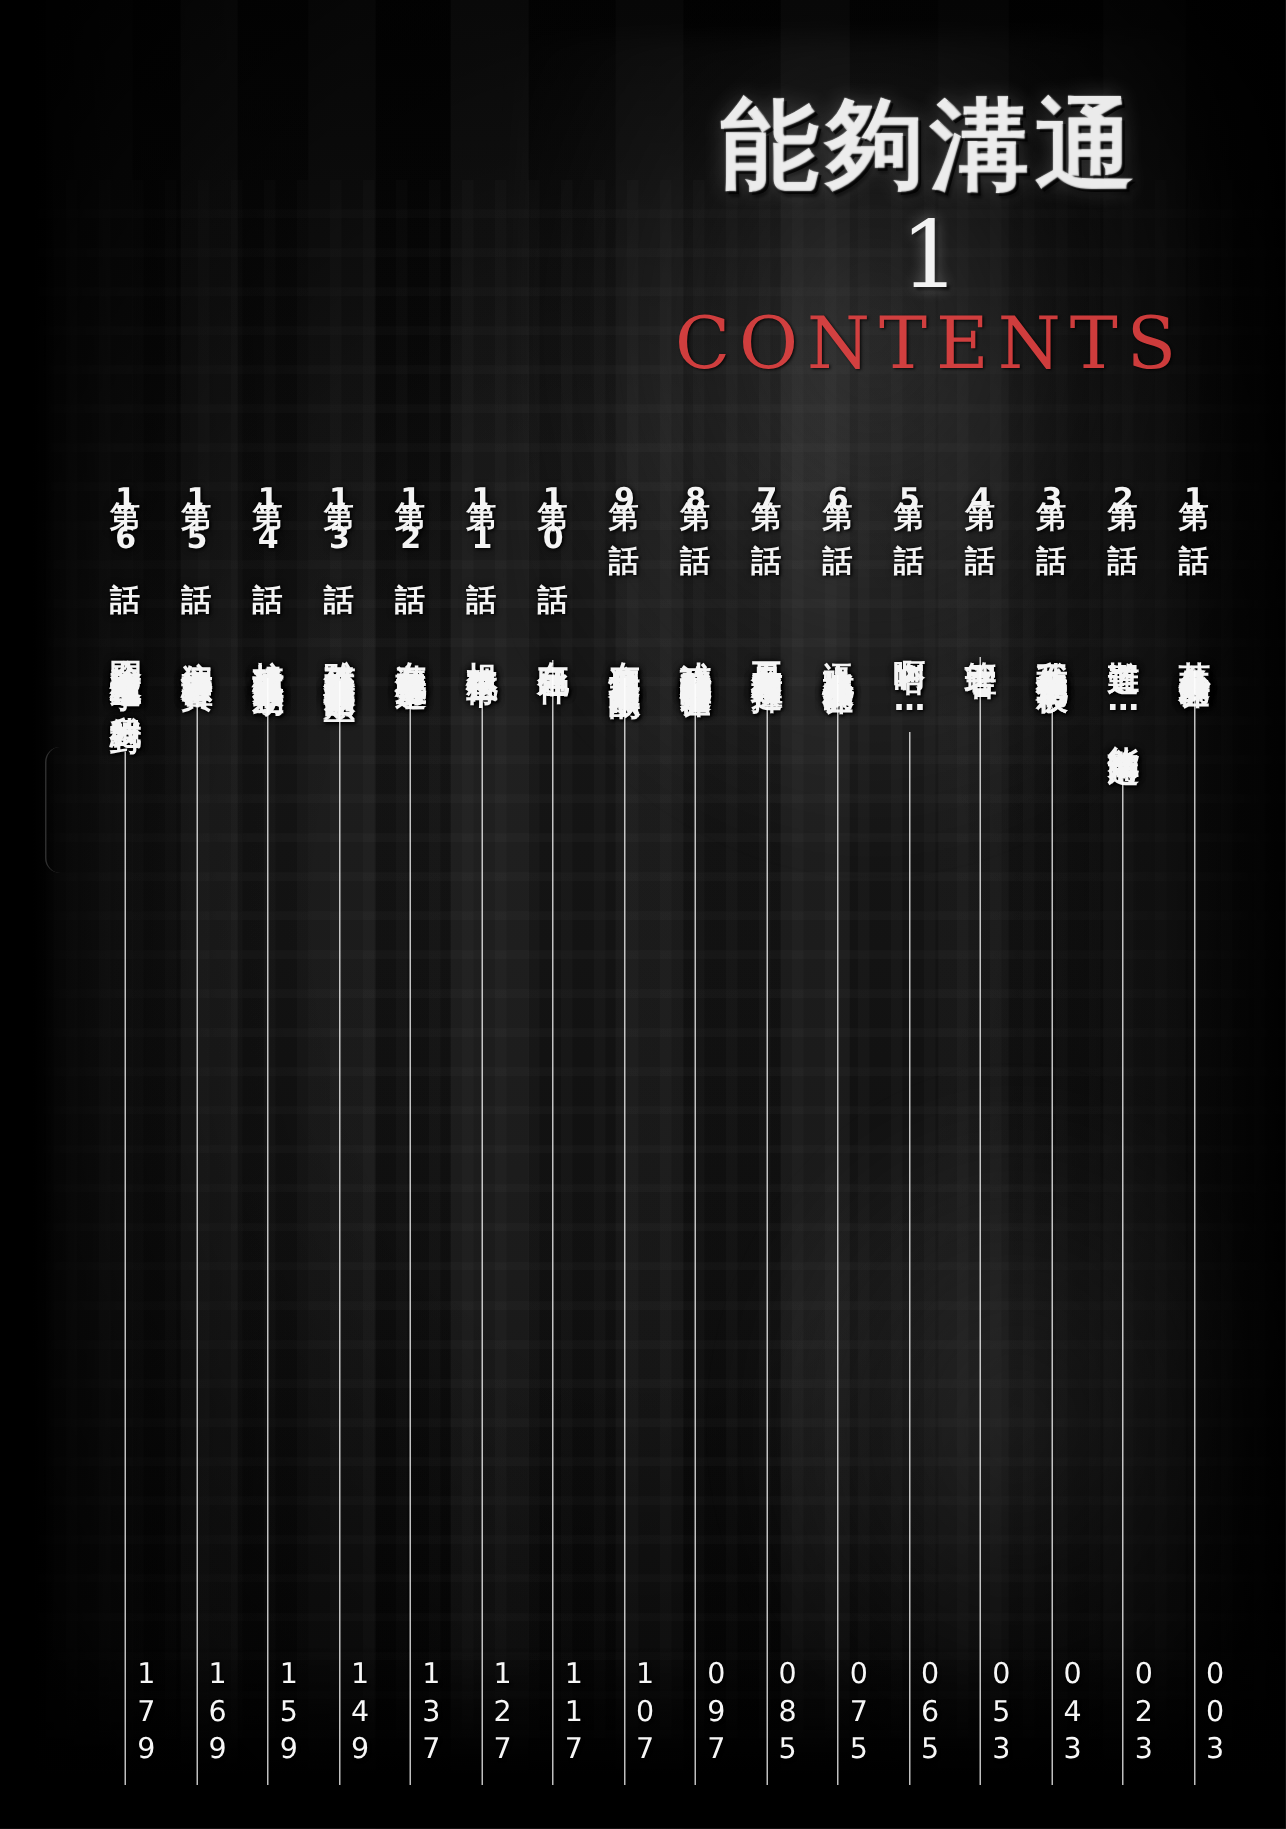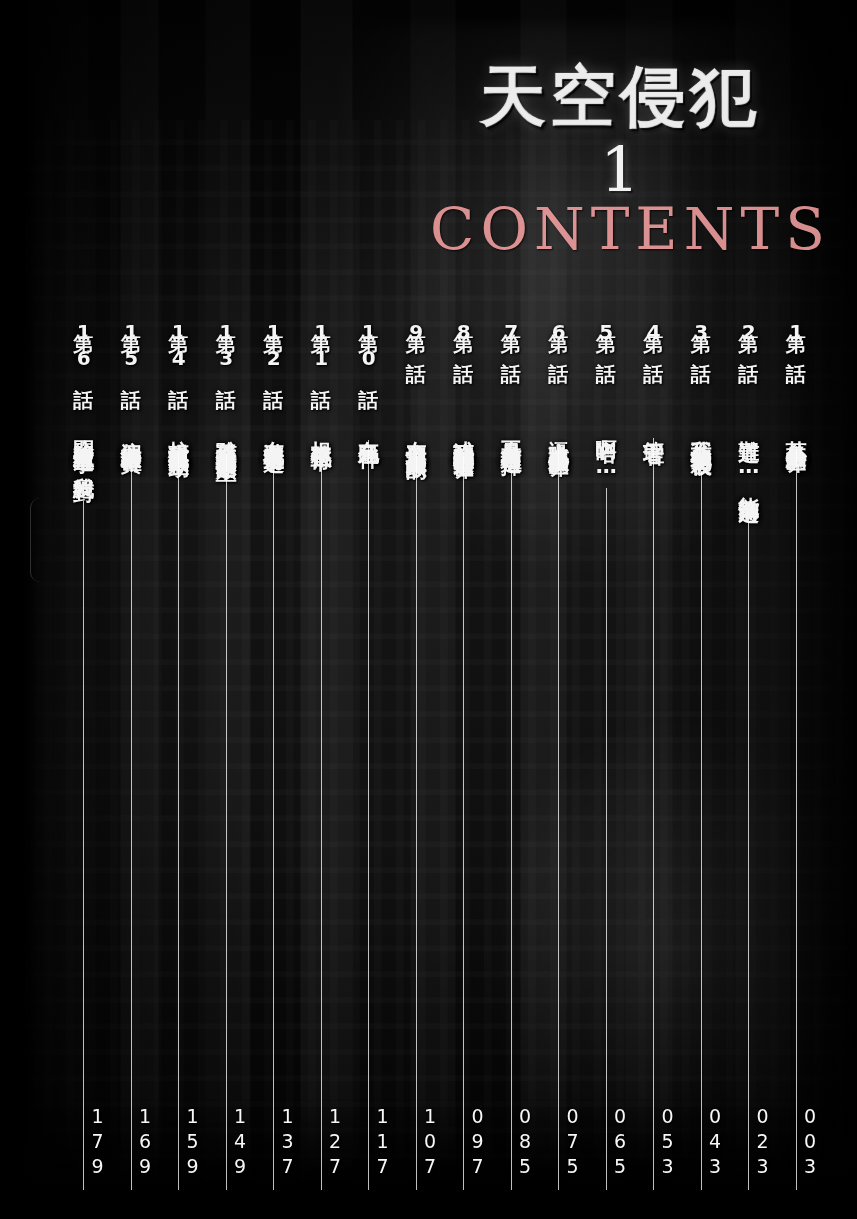--- a/index.html
+++ b/index.html
@@ -135,24 +135,24 @@
     font-family: "DejaVu Serif", "Liberation Serif", serif;
     font-size: 62px;
     line-height: 64px;
     color: #f2f2f2;
     margin-top: 6px;
     text-shadow: 0 0 10px rgba(255,255,255,0.35), 2px 2px 2px rgba(0,0,0,0.9);
   }
   .contents-word {
     margin-top: 2px;
     font-family: "DejaVu Serif", "Liberation Serif", serif;
-    font-size: 58px;
+    font-size: 48px;
     line-height: 50px;
     letter-spacing: 6px;
-    color: #fca5a5;
+    color: #ef4444;
     opacity: 0.85;
     text-shadow: 1px 1px 2px rgba(0,0,0,0.9);
   }
 
   
   .chapters {
     position: absolute;
     left: 60px;
     top: 318px;
     width: 760px;
@@ -223,21 +223,21 @@
   <div class="bg-buildings"></div>
   <div class="bg-windows"></div>
   <div class="bg-glow"></div>
   <div class="bg-glow2"></div>
   <div class="bg-floor"></div>
   <div class="bg-vignette"></div>
   <div class="bg-dark-left"></div>
   <div class="spine-mark"></div>
 
   <div class="title-block">
-    <div class="logo-title">天空侵犯</div>
+    <div class="logo-title">能夠溝通</div>
     <div class="volume-number">1</div>
     <div class="contents-word">CONTENTS</div>
   </div>
 
   <div class="chapters" id="chapter-list">
       <div class="chapter">
         <div class="ch-no">第1話</div>
         <div class="ch-title">莫名其妙的世界</div>
         <div class="ch-rule"></div>
         <div class="ch-page">003</div>

